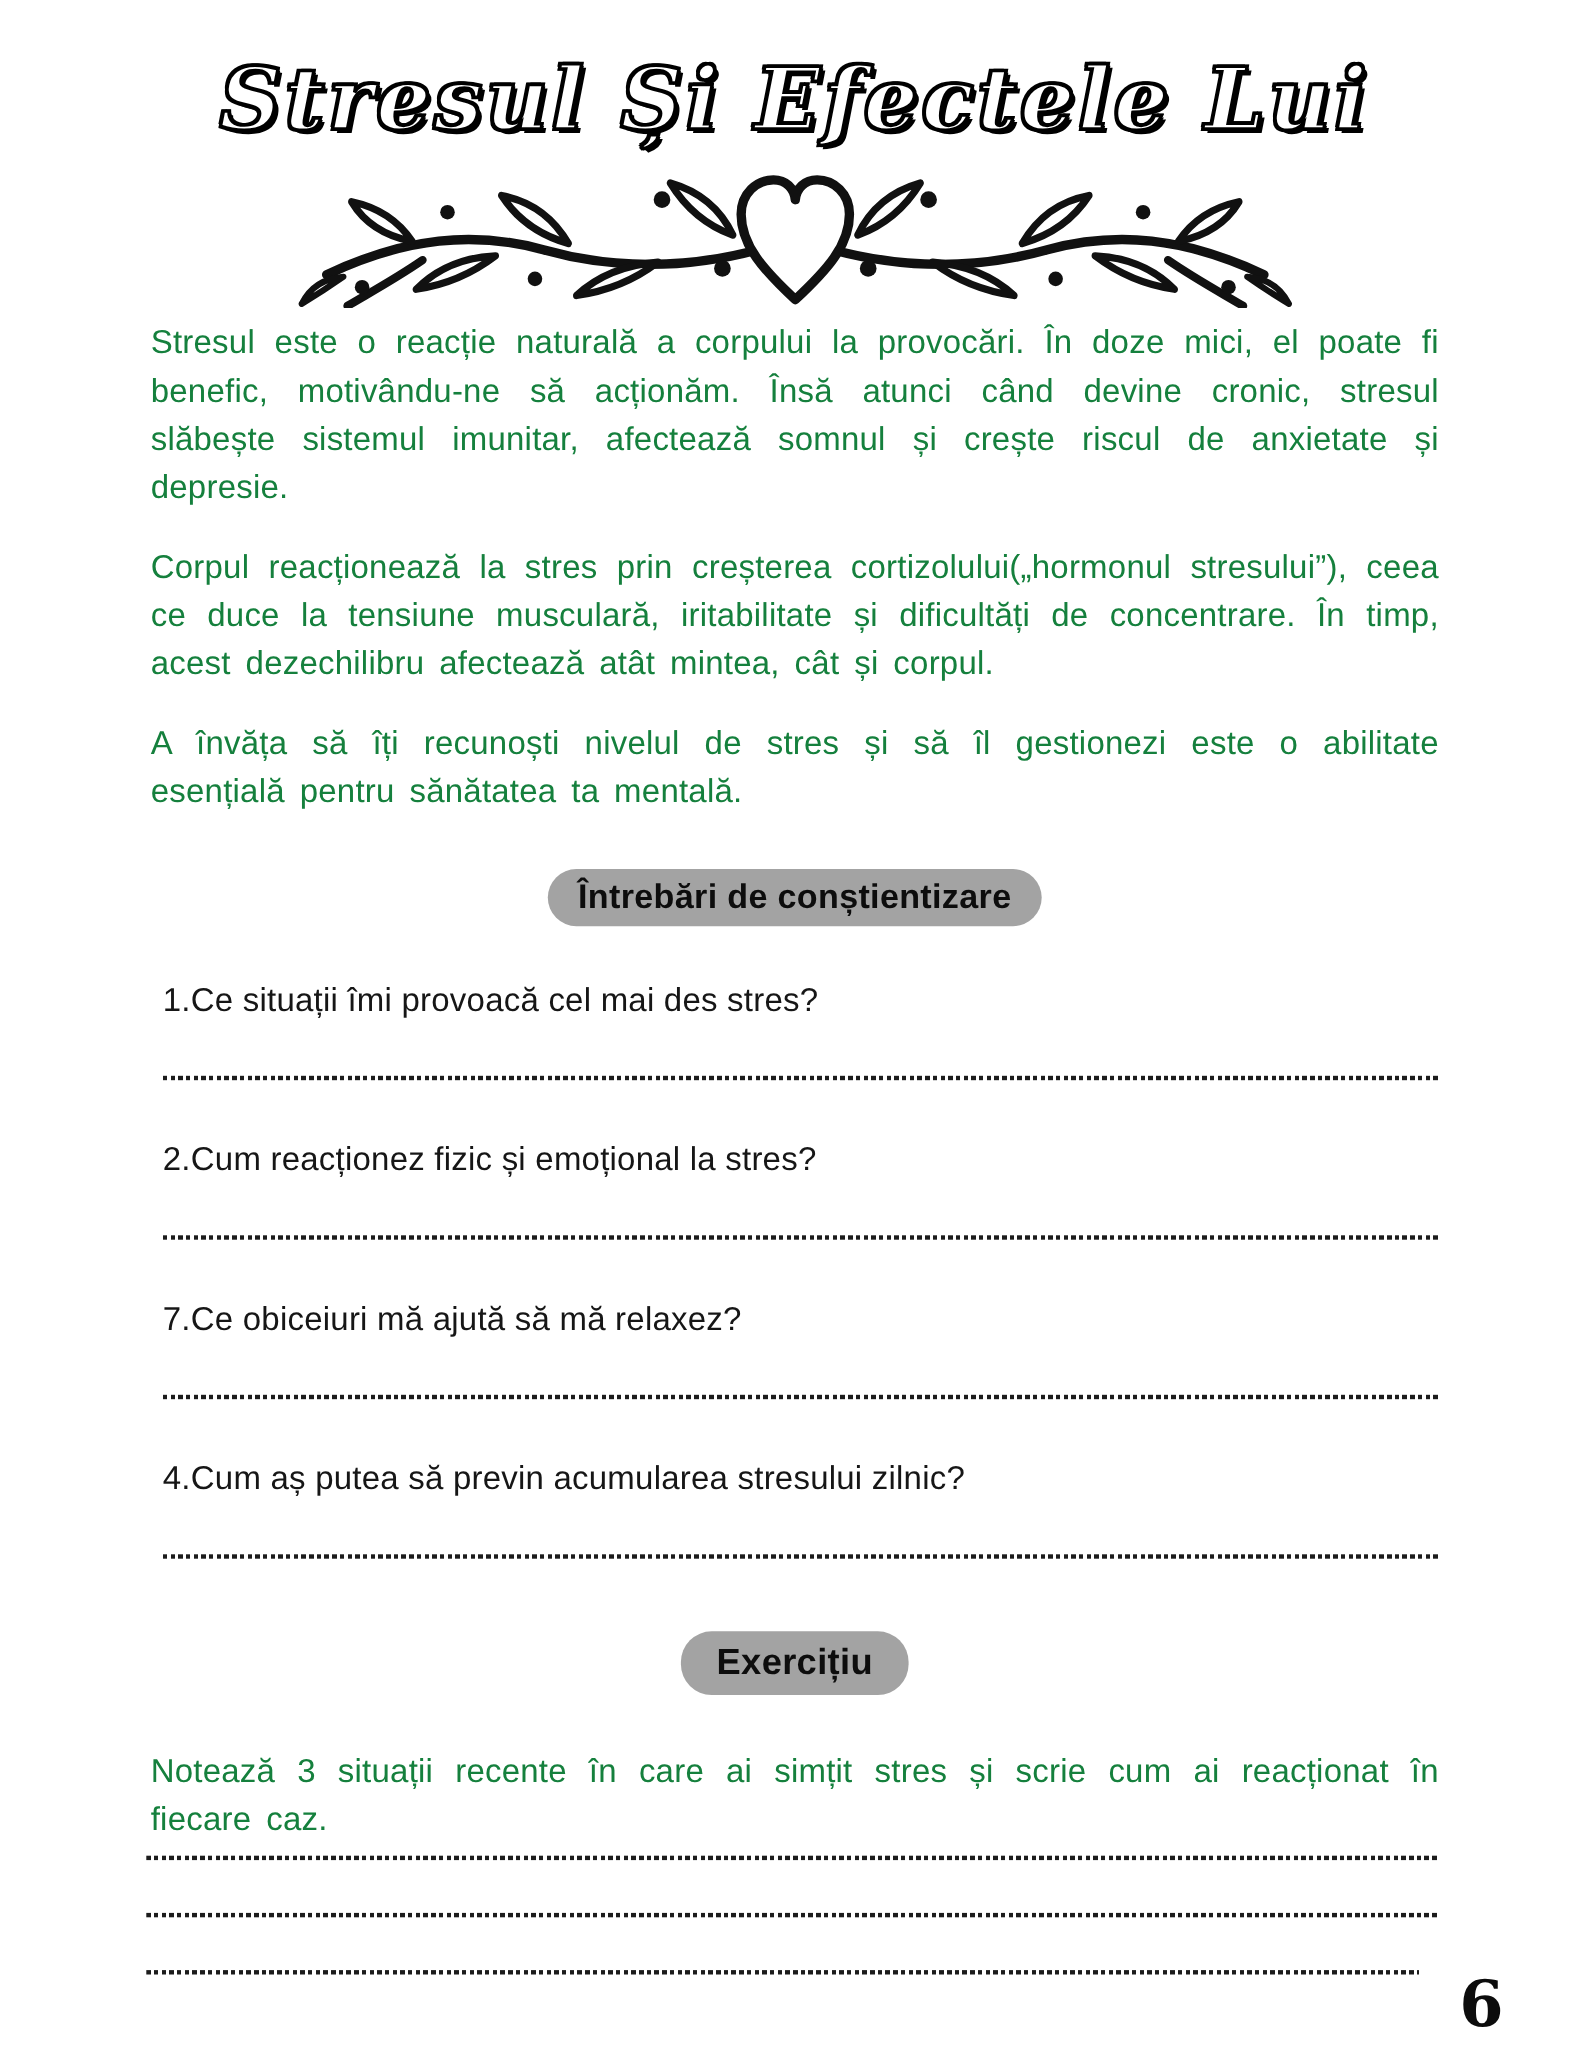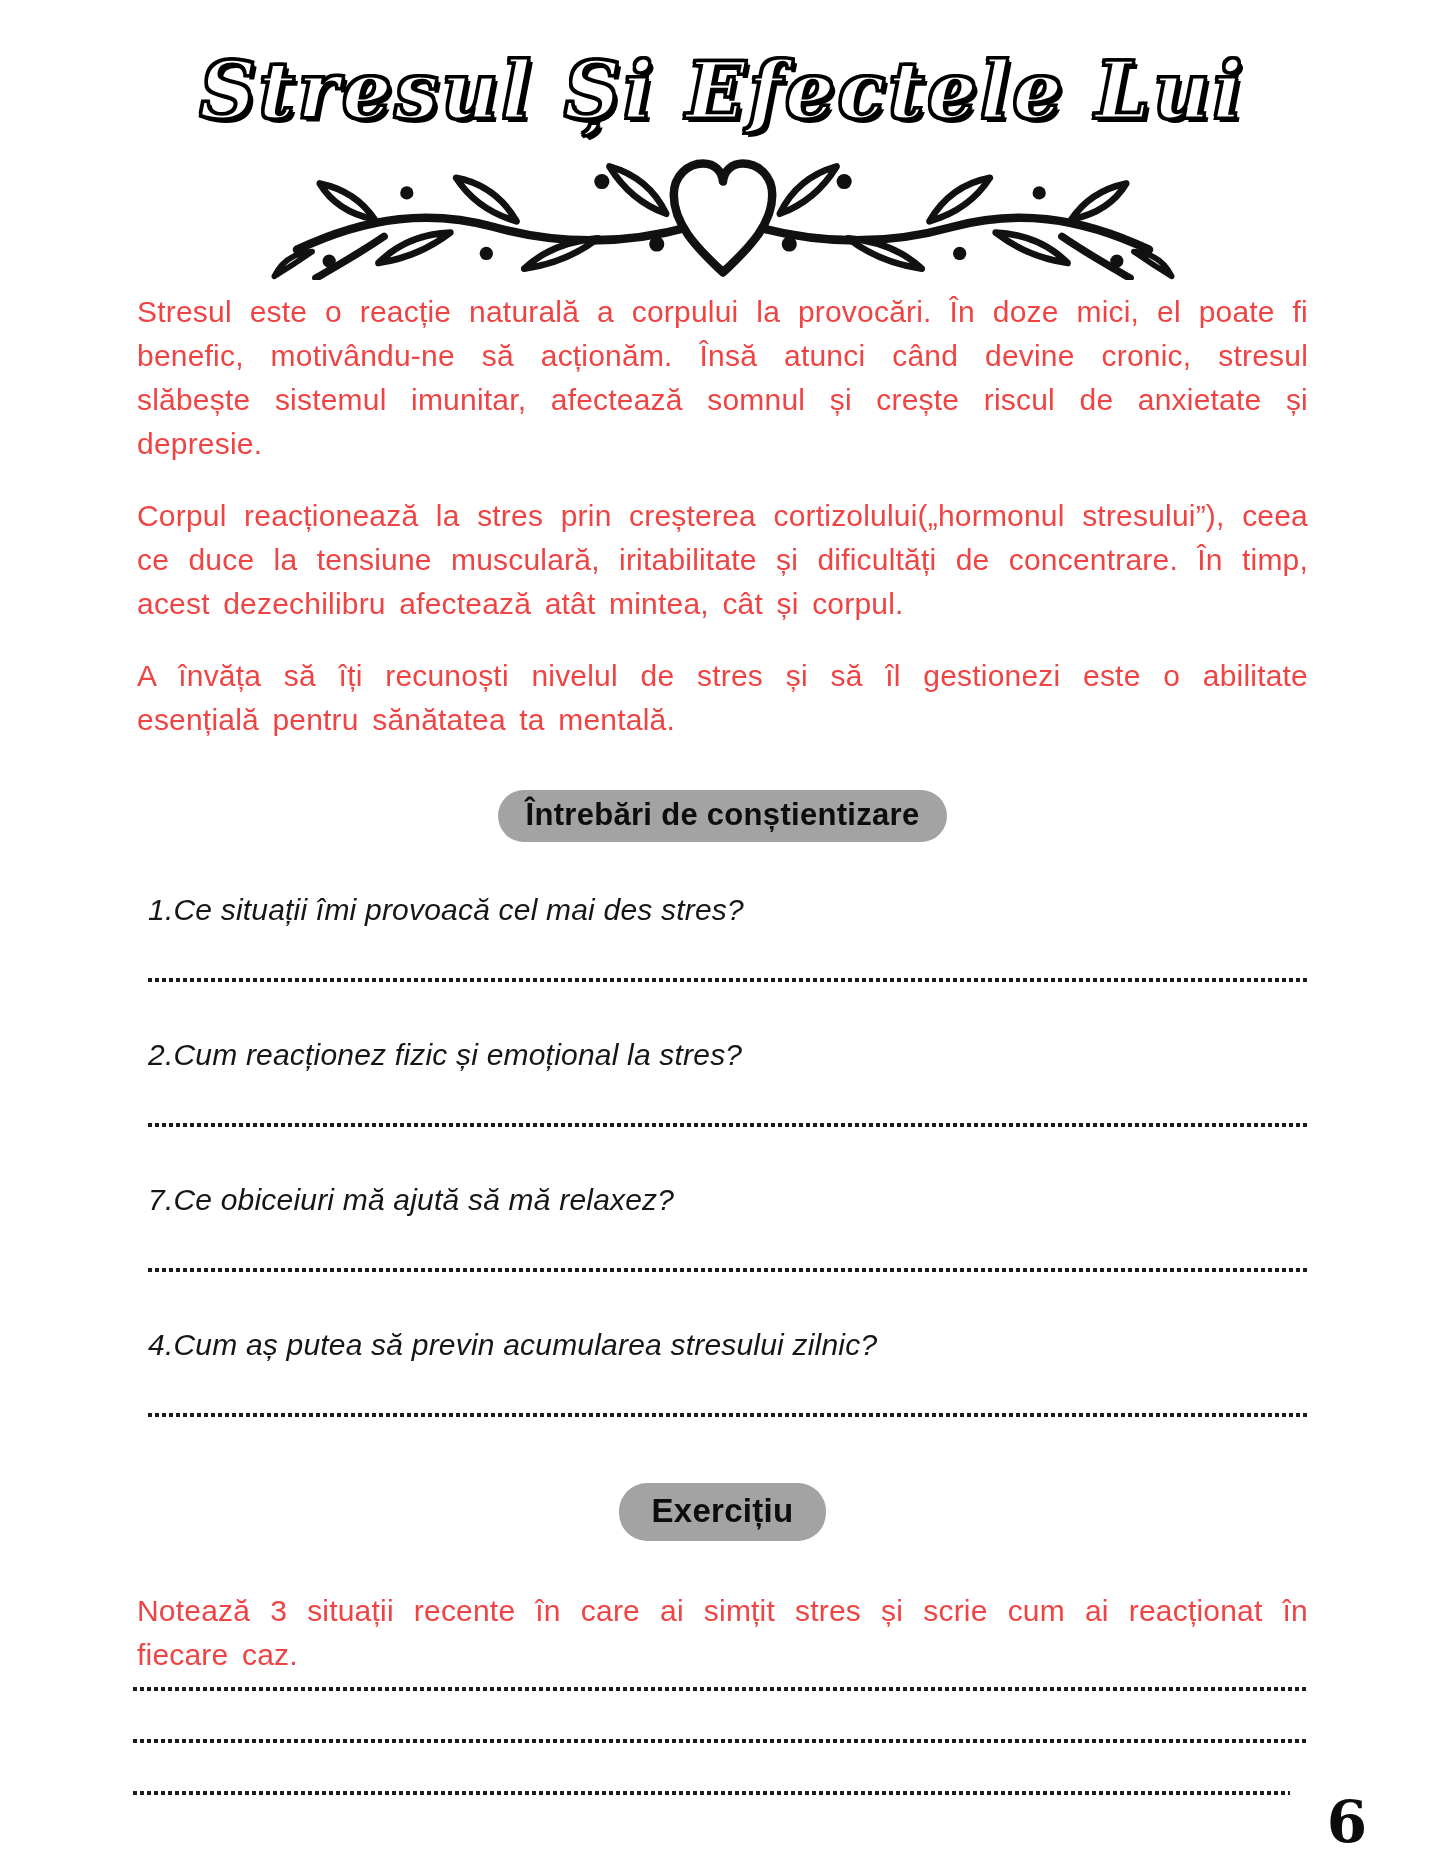--- a/index.html
+++ b/index.html
@@ -47,21 +47,21 @@
     margin: 10px 137px 0 137px; 
   }
   .para {
     font-size: 30px;
     line-height: 44px;
     text-align: justify;
     text-justify: inter-word;
     word-spacing: 5px;
     letter-spacing: 0.2px;
     margin-bottom: 28px;
-    color: #ef4444;
+    color: #15803d;
   }
   .para:last-of-type { margin-bottom: 0; }
   
   .pill-row { text-align: center; }
   .pill-row.first { margin-top: 48px; }
   .pill {
     display: inline-block;
     background: #a3a3a3;
     border-radius: 28px;
     padding: 7px 28px 9px 28px;
@@ -78,21 +78,20 @@
   .questions { margin-top: 46px; }
   .qa { margin-bottom: 51px; }
   .qa:last-child { margin-bottom: 0; }
   .question {
     font-size: 30px;
     line-height: 44px;
     letter-spacing: 0.2px;
     padding-left: 11px;
     margin-bottom: 46px;
     color: #161616;
-    font-style: italic;
   }
   .dotline {
     height: 4px;
     margin-left: 11px;
     background: repeating-linear-gradient(to right, #1c1c1c 0 4px, transparent 4px 7px);
   }
   
   .pill-row.second { margin-top: 66px; }
   .exercise-text { margin-top: 48px; }
   .answer-lines { margin-top: 10px; }

